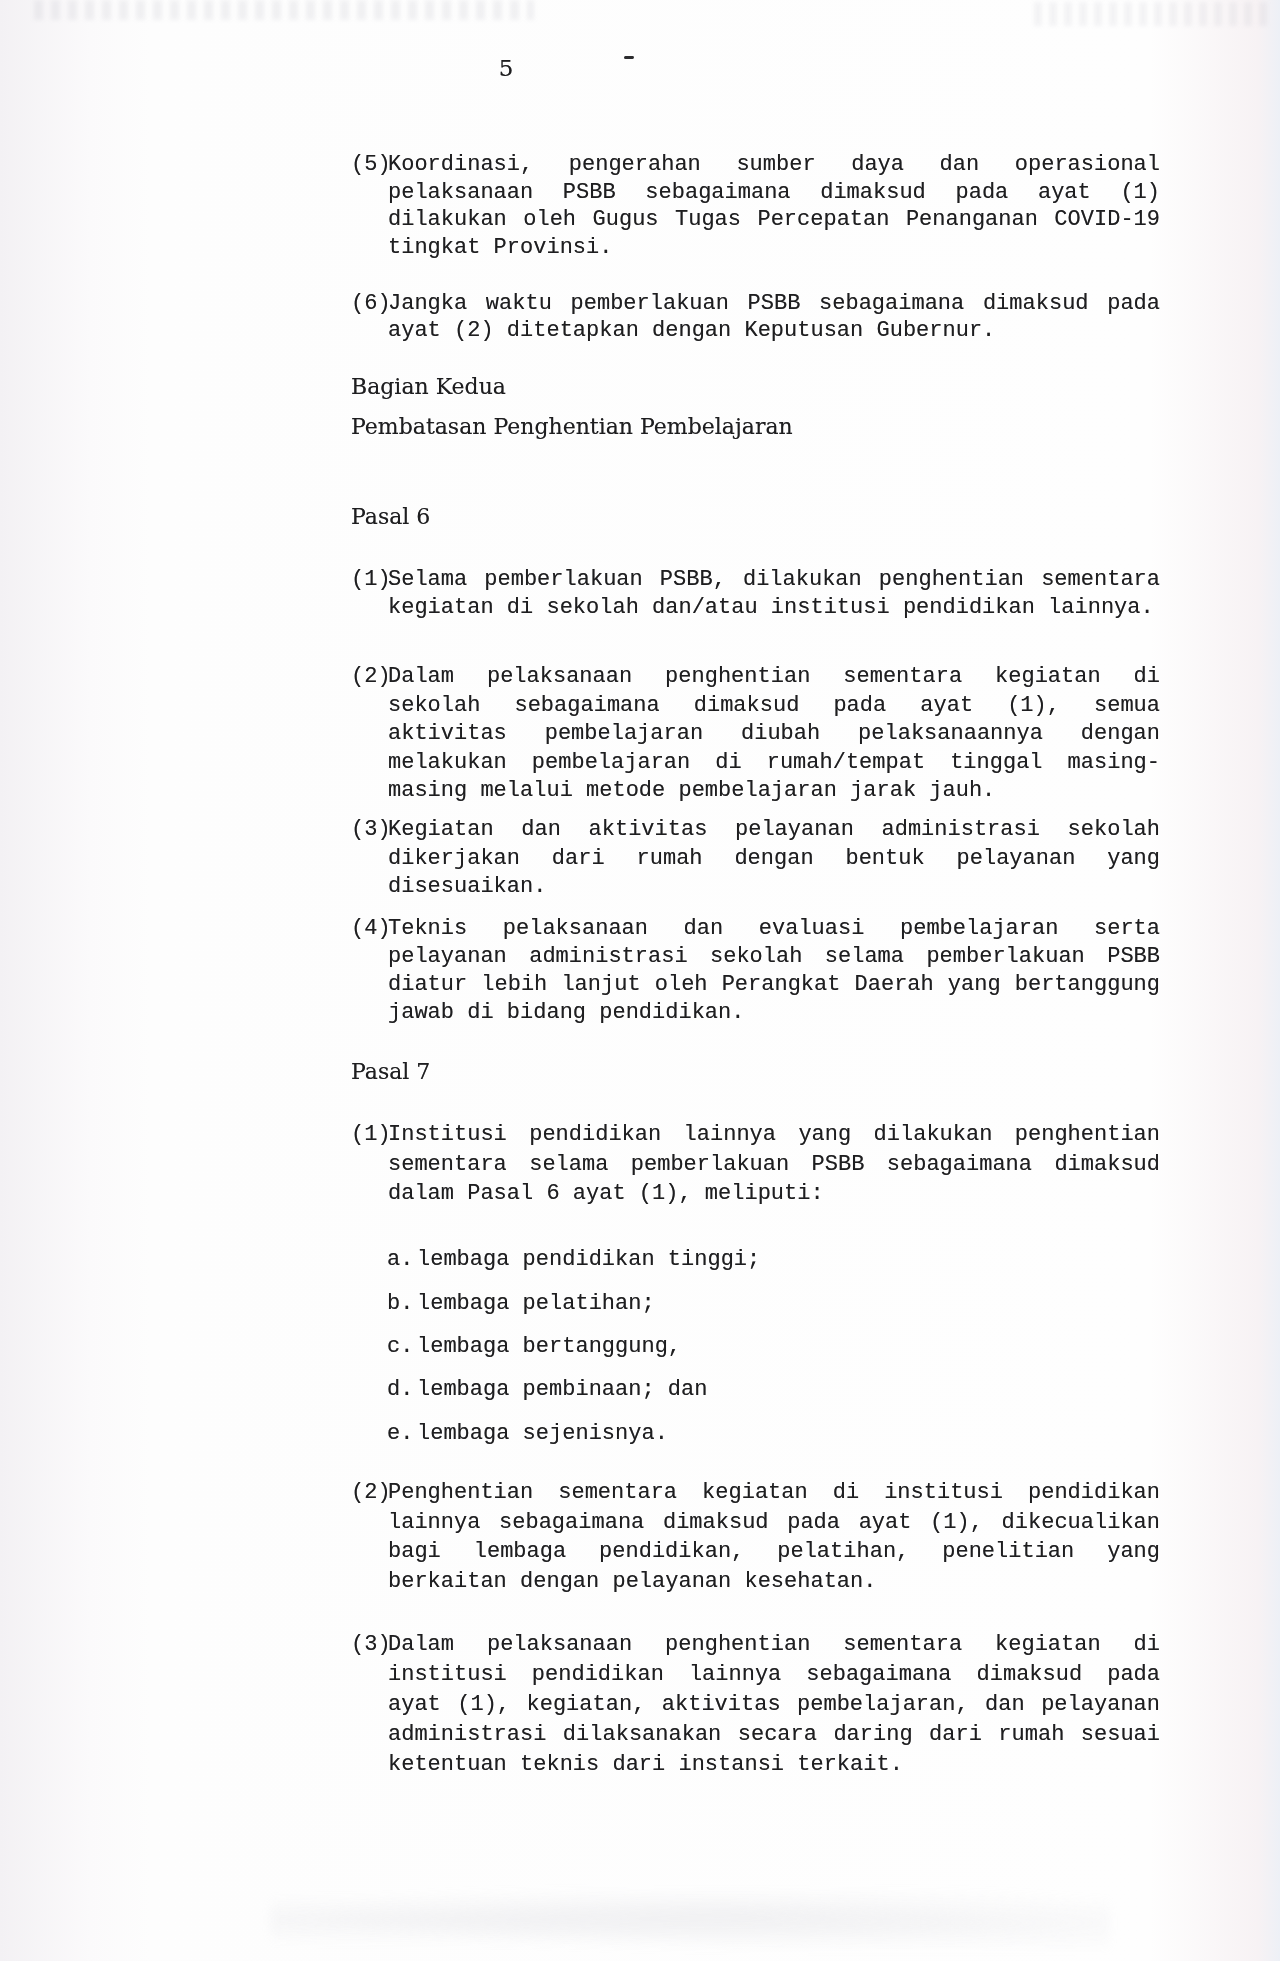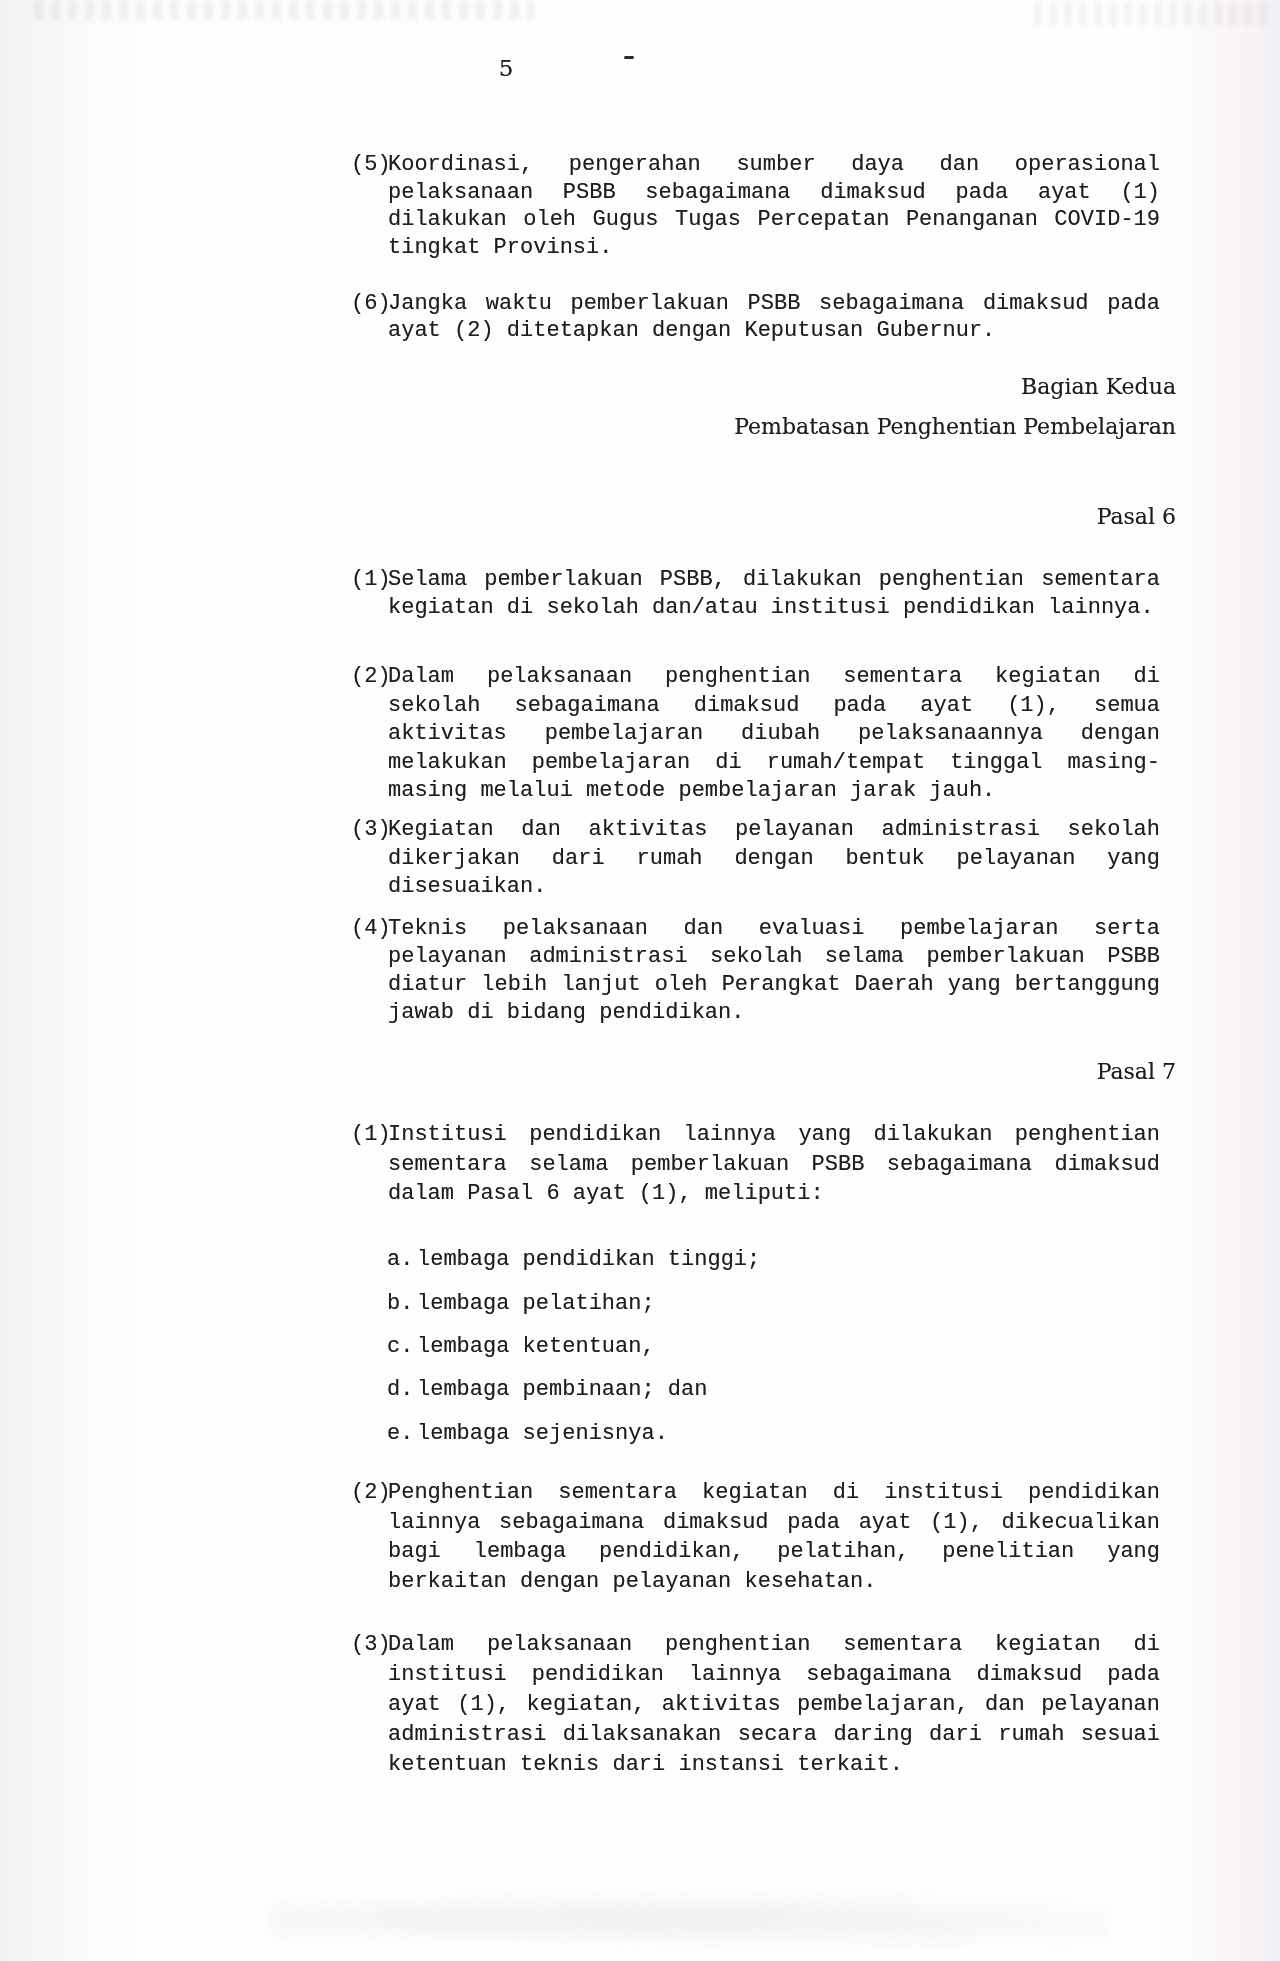--- a/index.html
+++ b/index.html
@@ -15,21 +15,21 @@
     font-family:"DejaVu Serif","Liberation Serif",serif;
     color:#1e1e20;
     text-shadow:0 0 0.5px rgba(45,45,45,0.55);
   }
   .blk { position:absolute; font-size:22px; line-height:28px; }
   .just { text-align:justify;font-family:Liberation Mono, monospace; }
   .num  { left:351px; width:809px; padding-left:37px; text-indent:-37px; box-sizing:border-box; }
   .num .mk { display:inline-block; width:37px; text-indent:0; }
   .let  { left:387px; width:773px; padding-left:30px; text-indent:-30px; box-sizing:border-box;font-family:Liberation Mono, monospace; }
   .let .mk { display:inline-block; width:30px; text-indent:0; }
-  .center { left:367px; width:809px; text-align:right; }
+  .center { left:351px; width:809px; text-align:left; }
   .pageno { left:160px; width:692px; text-align:center; font-size:23px; }
   
   .bleed {
     position:absolute; pointer-events:none; filter:blur(2px); opacity:0.55;
   }
   .bleed-top-left {
     left:34px; top:0; width:500px; height:20px;
     background:repeating-linear-gradient(90deg,
       rgba(170,170,182,0.28) 0 9px, rgba(170,170,182,0) 9px 17px);
   }
@@ -80,21 +80,21 @@
   <div class="blk just num" style="top:915px; line-height:28px"><span class="mk">(4)</span><span>Teknis pelaksanaan dan evaluasi pembelajaran serta pelayanan administrasi sekolah selama pemberlakuan PSBB diatur lebih lanjut oleh Perangkat Daerah yang bertanggung jawab di bidang pendidikan.</span></div>
 
   <div class="blk center" style="top:1058px">Pasal 7</div>
 
   <div class="blk just num" style="top:1120px; line-height:29.5px"><span class="mk">(1)</span><span>Institusi pendidikan lainnya yang dilakukan penghentian sementara selama pemberlakuan PSBB sebagaimana dimaksud dalam Pasal 6 ayat (1), meliputi:</span></div>
 
   <div class="blk let" style="top:1246px"><span class="mk">a.</span><span>lembaga pendidikan tinggi;</span></div>
 
   <div class="blk let" style="top:1290px"><span class="mk">b.</span><span>lembaga pelatihan;</span></div>
 
-  <div class="blk let" style="top:1333px"><span class="mk">c.</span><span>lembaga ketentuan,</span></div>
+  <div class="blk let" style="top:1333px"><span class="mk">c.</span><span>lembaga bertanggung,</span></div>
 
   <div class="blk let" style="top:1376px"><span class="mk">d.</span><span>lembaga pembinaan; dan</span></div>
 
   <div class="blk let" style="top:1420px"><span class="mk">e.</span><span>lembaga sejenisnya.</span></div>
 
   <div class="blk just num" style="top:1478px; line-height:29.5px"><span class="mk">(2)</span><span>Penghentian sementara kegiatan di institusi pendidikan lainnya sebagaimana dimaksud pada ayat (1), dikecualikan bagi lembaga pendidikan, pelatihan, penelitian yang berkaitan dengan pelayanan kesehatan.</span></div>
 
   <div class="blk just num" style="top:1630px; line-height:30px"><span class="mk">(3)</span><span>Dalam pelaksanaan penghentian sementara kegiatan di institusi pendidikan lainnya sebagaimana dimaksud pada ayat (1), kegiatan, aktivitas pembelajaran, dan pelayanan administrasi dilaksanakan secara daring dari rumah sesuai ketentuan teknis dari instansi terkait.</span></div>
 
 </div>

